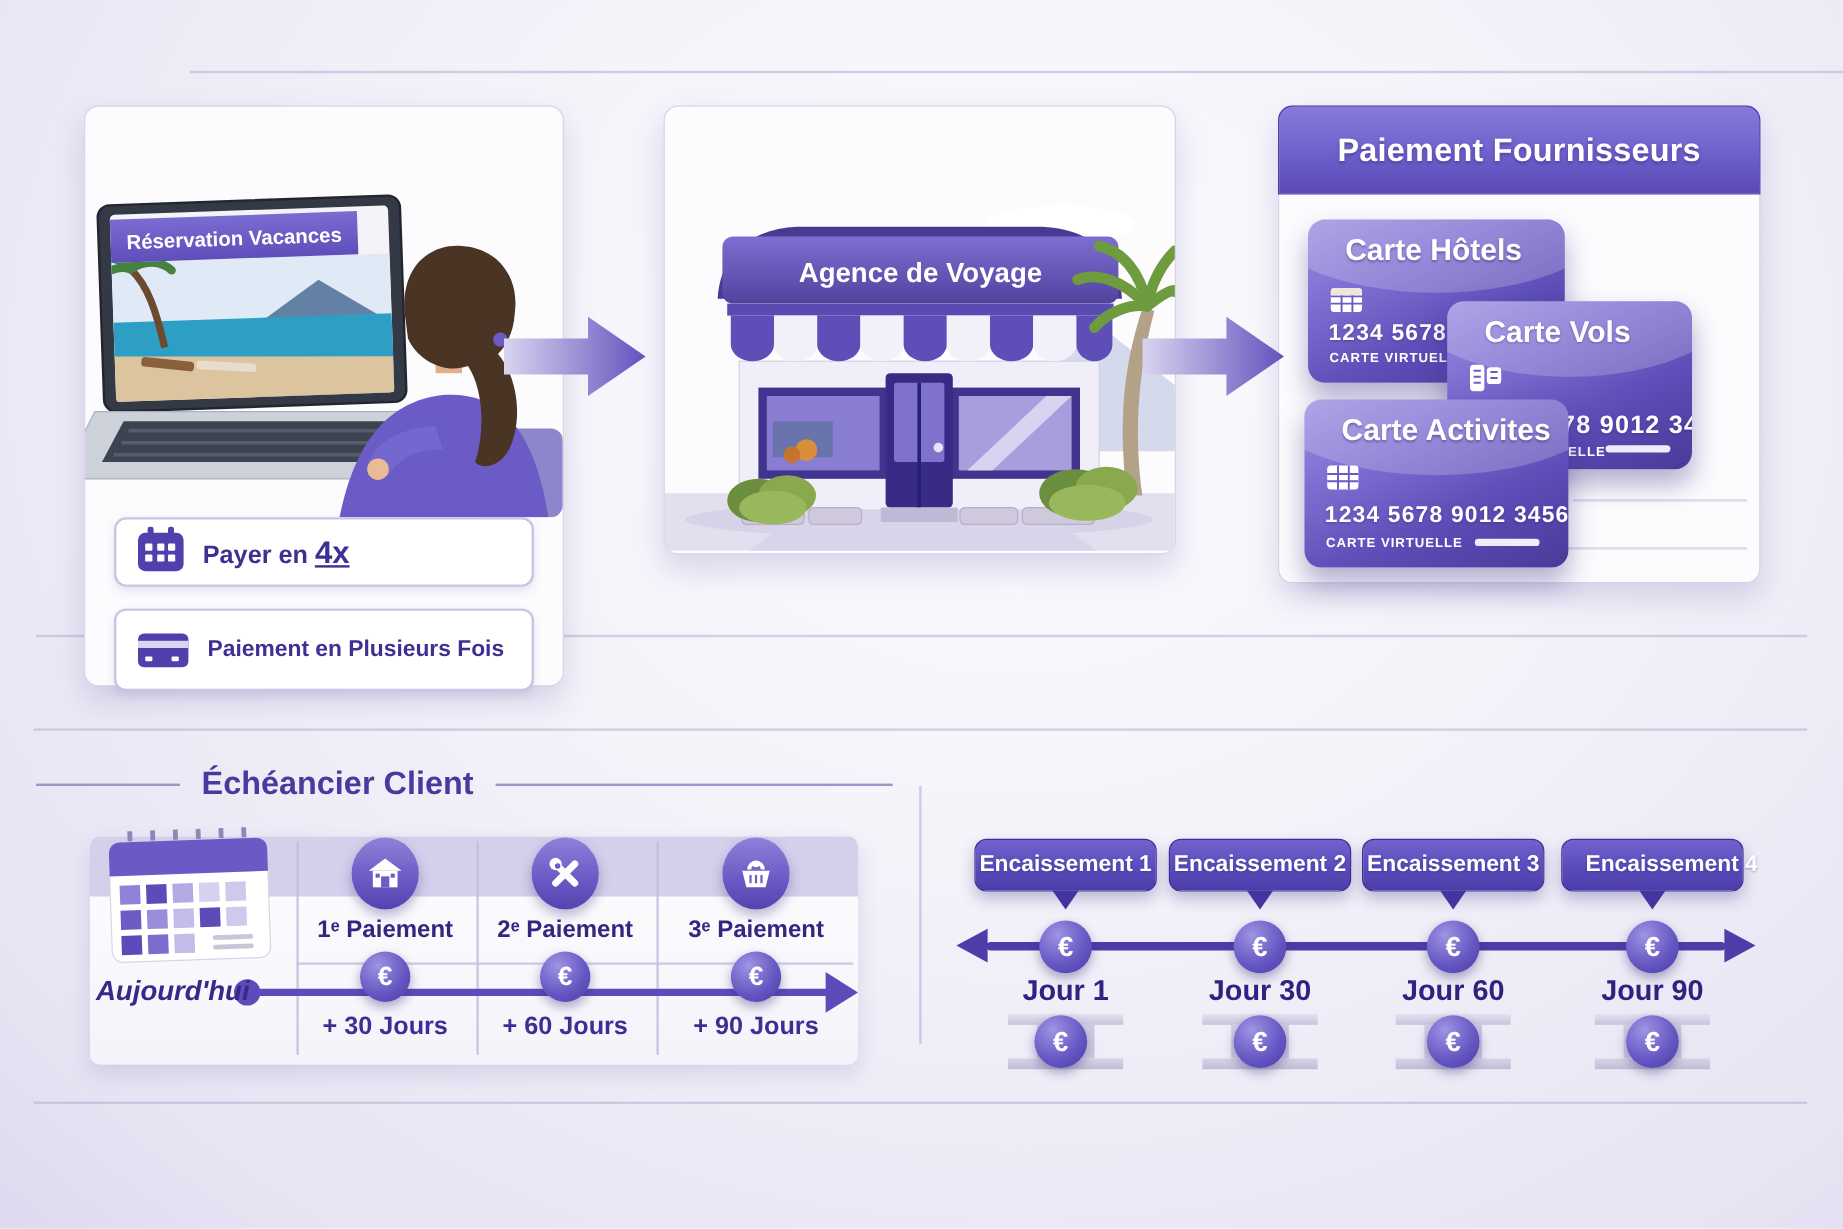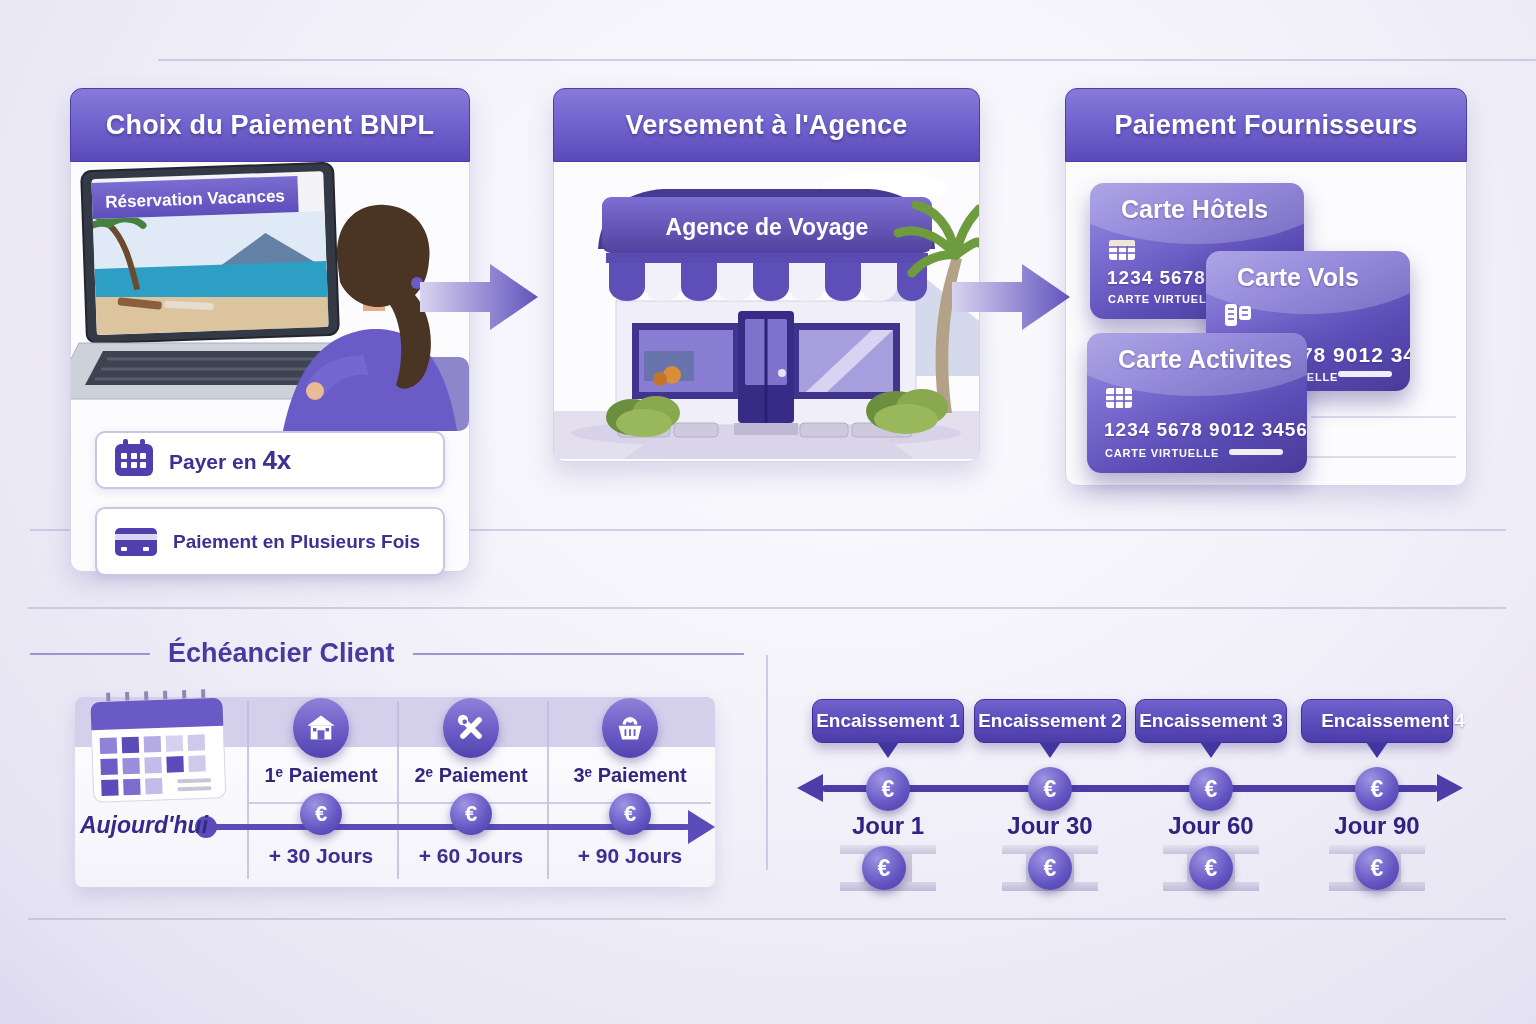--- a/index.html
+++ b/index.html
@@ -15,21 +15,21 @@
   .panel-header{position:absolute;left:-1px;top:-1px;right:-1px;height:72px;border-radius:12px 12px 0 0;
     background:linear-gradient(180deg,#867ad9 0%,#6e60cb 55%,#5a4ab8 100%);
     border:1px solid #4c3da8;display:flex;align-items:center;justify-content:center;}
   .panel-title{color:#fff;font-size:27px;font-weight:bold;text-shadow:0 2px 3px rgba(40,28,100,.45);letter-spacing:.2px;}
   .flow-arrow{position:absolute;z-index:2;}
 
   
   .pay-btn{position:absolute;left:24px;width:350px;background:#fff;border:2px solid #c9c5e2;border-radius:10px;
     box-shadow:0 3px 8px rgba(100,90,170,.15);display:flex;align-items:center;padding-left:18px;gap:16px;box-sizing:border-box;}
   .btn-label{color:#3c3193;font-weight:bold;font-size:21px;}
-  .btn-label b{font-size:26px;}
+  .btn-label b{font-size:26px;text-decoration:underline;}
   .ico-cal{position:relative;width:38px;height:32px;background:#4f40ae;border-radius:6px;flex:0 0 auto;}
   .ico-cal:before,.ico-cal:after{content:'';position:absolute;top:-5px;width:5px;height:9px;background:#4f40ae;border-radius:2px;}
   .ico-cal:before{left:8px;} .ico-cal:after{right:8px;}
   .ico-cal .dots{position:absolute;left:6px;top:9px;display:grid;grid-template-columns:repeat(3,1fr);gap:3px;width:26px;}
   .ico-cal .dots i{width:6px;height:6px;background:#fff;border-radius:1px;}
   .ico-card{position:relative;width:42px;height:28px;background:#4f40ae;border-radius:5px;flex:0 0 auto;}
   .ico-card:before{content:'';position:absolute;left:0;right:0;top:6px;height:6px;background:#d9d5f1;}
   .ico-card:after{content:'';position:absolute;left:6px;bottom:5px;width:6px;height:4px;background:#fff;
     box-shadow:22px 0 0 #fff;border-radius:1px;}
 
@@ -100,23 +100,20 @@
 
 <div class="stage">
 
   <div class="hline" style="left:158px;top:59px;width:1378px;"></div>
   <div class="hline" style="left:30px;top:529px;width:1476px;"></div>
   <div class="hline" style="left:28px;top:607px;width:1478px;"></div>
   <div class="hline" style="left:28px;top:918px;width:1478px;"></div>
   <div class="vline" style="left:766px;top:655px;height:215px;"></div>
 
   <div class="panel" style="left:70px;top:88px;width:398px;height:482px;">
-    <div class="panel-header">
-      <span class="panel-title">Choix du Paiement BNPL</span>
-    </div>
 
     <svg width="398" height="270" viewBox="0 0 398 270" style="position:absolute;left:0;top:72px;">
       <defs>
         <linearGradient id="bannerGrad" x1="0" y1="0" x2="0" y2="1">
           <stop offset="0" stop-color="#7b6cd2"></stop>
             <stop offset="1" stop-color="#5e4eba"></stop>
         </linearGradient>
         <clipPath id="photoClip">
             <rect x="24" y="54" width="232" height="116" rx="2"></rect>
           </clipPath>
@@ -176,23 +173,20 @@
     <defs>
         <linearGradient id="arrowGrad" x1="0" y1="0" x2="1" y2="0">
       <stop offset="0" stop-color="#d9d4f0"></stop>
           <stop offset="1" stop-color="#6253bd"></stop>
         </linearGradient>
       </defs>
     <polygon points="0,20 70,20 70,2 118,35 70,68 70,50 0,50" fill="url(#arrowGrad)"></polygon>
   </svg>
 
   <div class="panel" style="left:553px;top:88px;width:425px;height:372px;">
-    <div class="panel-header">
-      <span class="panel-title">Versement à l'Agence</span>
-    </div>
     <svg width="425" height="298" viewBox="0 0 425 298" style="position:absolute;left:0;top:72px;">
       <defs>
           <linearGradient id="signGrad" x1="0" y1="0" x2="0" y2="1">
         <stop offset="0" stop-color="#7d6ed2"></stop>
             <stop offset="1" stop-color="#52429e"></stop>
           </linearGradient>
         </defs>
       <ellipse cx="330" cy="26" rx="62" ry="16" fill="#ffffff" opacity=".9"></ellipse>
       <polygon points="295,160 365,112 425,160 425,215 295,215" fill="#c3cbe2" opacity=".7"></polygon>
       <rect x="0" y="250" width="425" height="48" fill="#e3dfee"></rect>

